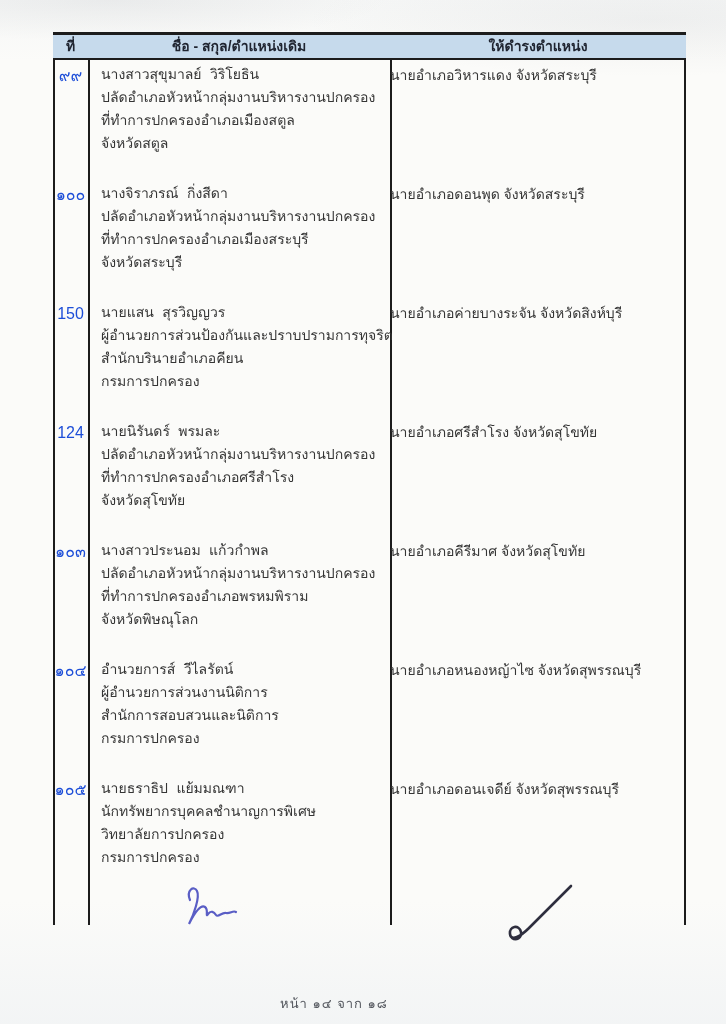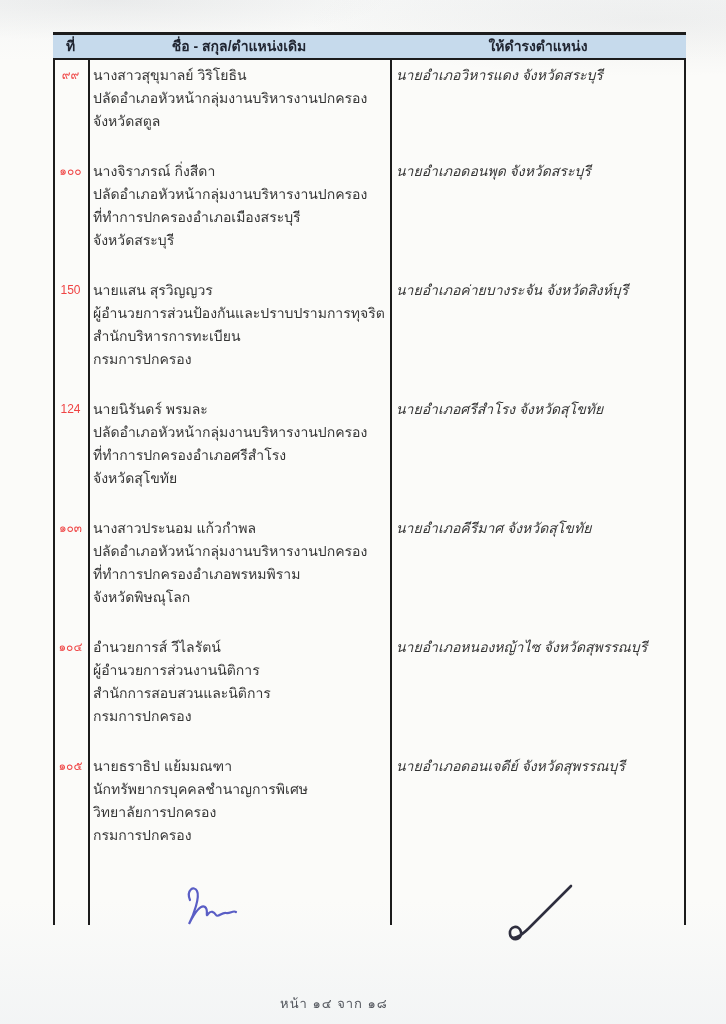--- a/index.html
+++ b/index.html
@@ -34,28 +34,28 @@
   }
   .table-body{
     position:absolute;top:28px;left:0;width:633px;bottom:0;
     box-sizing:border-box;padding-top:4px;overflow:hidden;
   }
   .entry-row{
     display:grid;grid-template-columns:35px 302px 1fr;
     margin-bottom:27px;
   }
   .cell-no{
-    text-align:center;font-size:12px;color:#ef4444;line-height:23px;
+    text-align:center;font-size:16px;color:#1d4ed8;line-height:23px;
   }
-  .cell-name{padding-left:5px;}
+  .cell-name{padding-left:13px;font-family:Liberation Mono, monospace;}
   .cell-name .line{
     font-size:14px;color:#353535;line-height:23px;white-space:nowrap;
   }
   .cell-pos{
-    padding-left:6px;font-size:14px;color:#353535;line-height:23px;white-space:nowrap;font-style:italic;
+    padding-left:0;font-size:14px;color:#353535;line-height:23px;white-space:nowrap;
   }
   .page-footer{
     position:absolute;left:0;top:993px;width:668px;text-align:center;
     font-size:13px;color:#55585f;letter-spacing:1px;
   }
   .sig{position:absolute;pointer-events:none;}
 </style>
 </head>
 <body>
 
@@ -73,40 +73,41 @@
     <div class="hcell">ชื่อ - สกุล/ตำแหน่งเดิม</div>
     <div class="hcell">ให้ดำรงตำแหน่ง</div>
   </div>
 
   <div class="table-body">
       <div class="entry-row">
         <div class="cell-no">๙๙</div>
         <div class="cell-name">
           <div class="line">นางสาวสุขุมาลย์ วิริโยธิน</div>
           <div class="line">ปลัดอำเภอหัวหน้ากลุ่มงานบริหารงานปกครอง</div>
+          <div class="line">ที่ทำการปกครองอำเภอเมืองสตูล</div>
           <div class="line">จังหวัดสตูล</div>
         </div>
         <div class="cell-pos">นายอำเภอวิหารแดง จังหวัดสระบุรี</div>
       </div>
       <div class="entry-row">
         <div class="cell-no">๑๐๐</div>
         <div class="cell-name">
           <div class="line">นางจิราภรณ์ กิ่งสีดา</div>
           <div class="line">ปลัดอำเภอหัวหน้ากลุ่มงานบริหารงานปกครอง</div>
           <div class="line">ที่ทำการปกครองอำเภอเมืองสระบุรี</div>
           <div class="line">จังหวัดสระบุรี</div>
         </div>
         <div class="cell-pos">นายอำเภอดอนพุด จังหวัดสระบุรี</div>
       </div>
       <div class="entry-row">
         <div class="cell-no">150</div>
         <div class="cell-name">
           <div class="line">นายแสน สุรวิญญวร</div>
           <div class="line">ผู้อำนวยการส่วนป้องกันและปราบปรามการทุจริต</div>
-          <div class="line">สำนักบริหารการทะเบียน</div>
+          <div class="line">สำนักบรินายอำเภอคียน</div>
           <div class="line">กรมการปกครอง</div>
         </div>
         <div class="cell-pos">นายอำเภอค่ายบางระจัน จังหวัดสิงห์บุรี</div>
       </div>
       <div class="entry-row">
         <div class="cell-no">124</div>
         <div class="cell-name">
           <div class="line">นายนิรันดร์ พรมละ</div>
           <div class="line">ปลัดอำเภอหัวหน้ากลุ่มงานบริหารงานปกครอง</div>
           <div class="line">ที่ทำการปกครองอำเภอศรีสำโรง</div>

